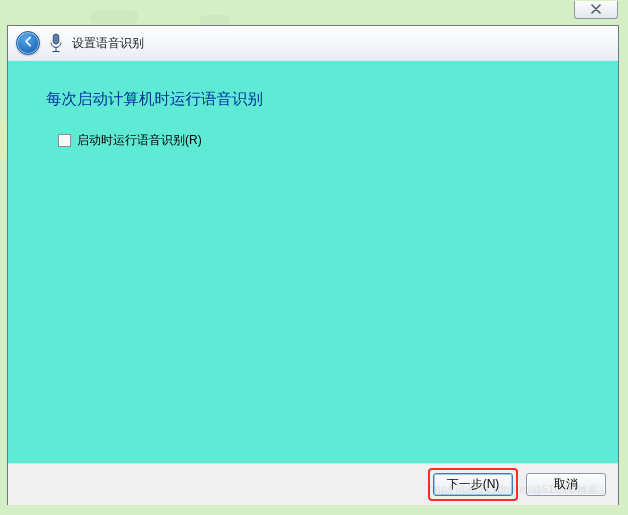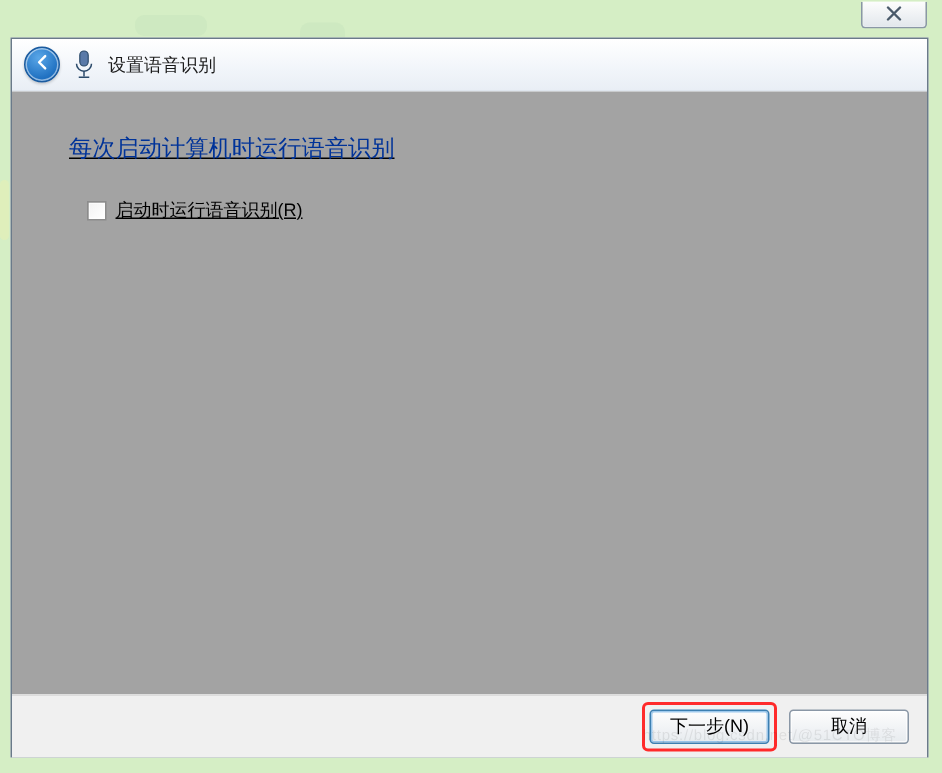--- a/index.html
+++ b/index.html
@@ -73,22 +73,21 @@
     .mic-icon-wrap svg { width: 14px; height: 20px; }
 
     .wizard-title {
       color: #1a1a1a;
       font-size: 12px;
     }
 
     .wizard-body {
       height: 402px;
       padding: 28px 38px 10px 38px;
-      background: #a3a3a3;
-      text-decoration: underline;
+      background: #5eead4;
     }
     .main-heading {
       color: #003399;
       font-size: 15.5px;
       font-weight: 400;
       margin-bottom: 22px;
     }
     .checkbox-row {
       display: flex; align-items: center; gap: 6px;
       margin-left: 12px;

